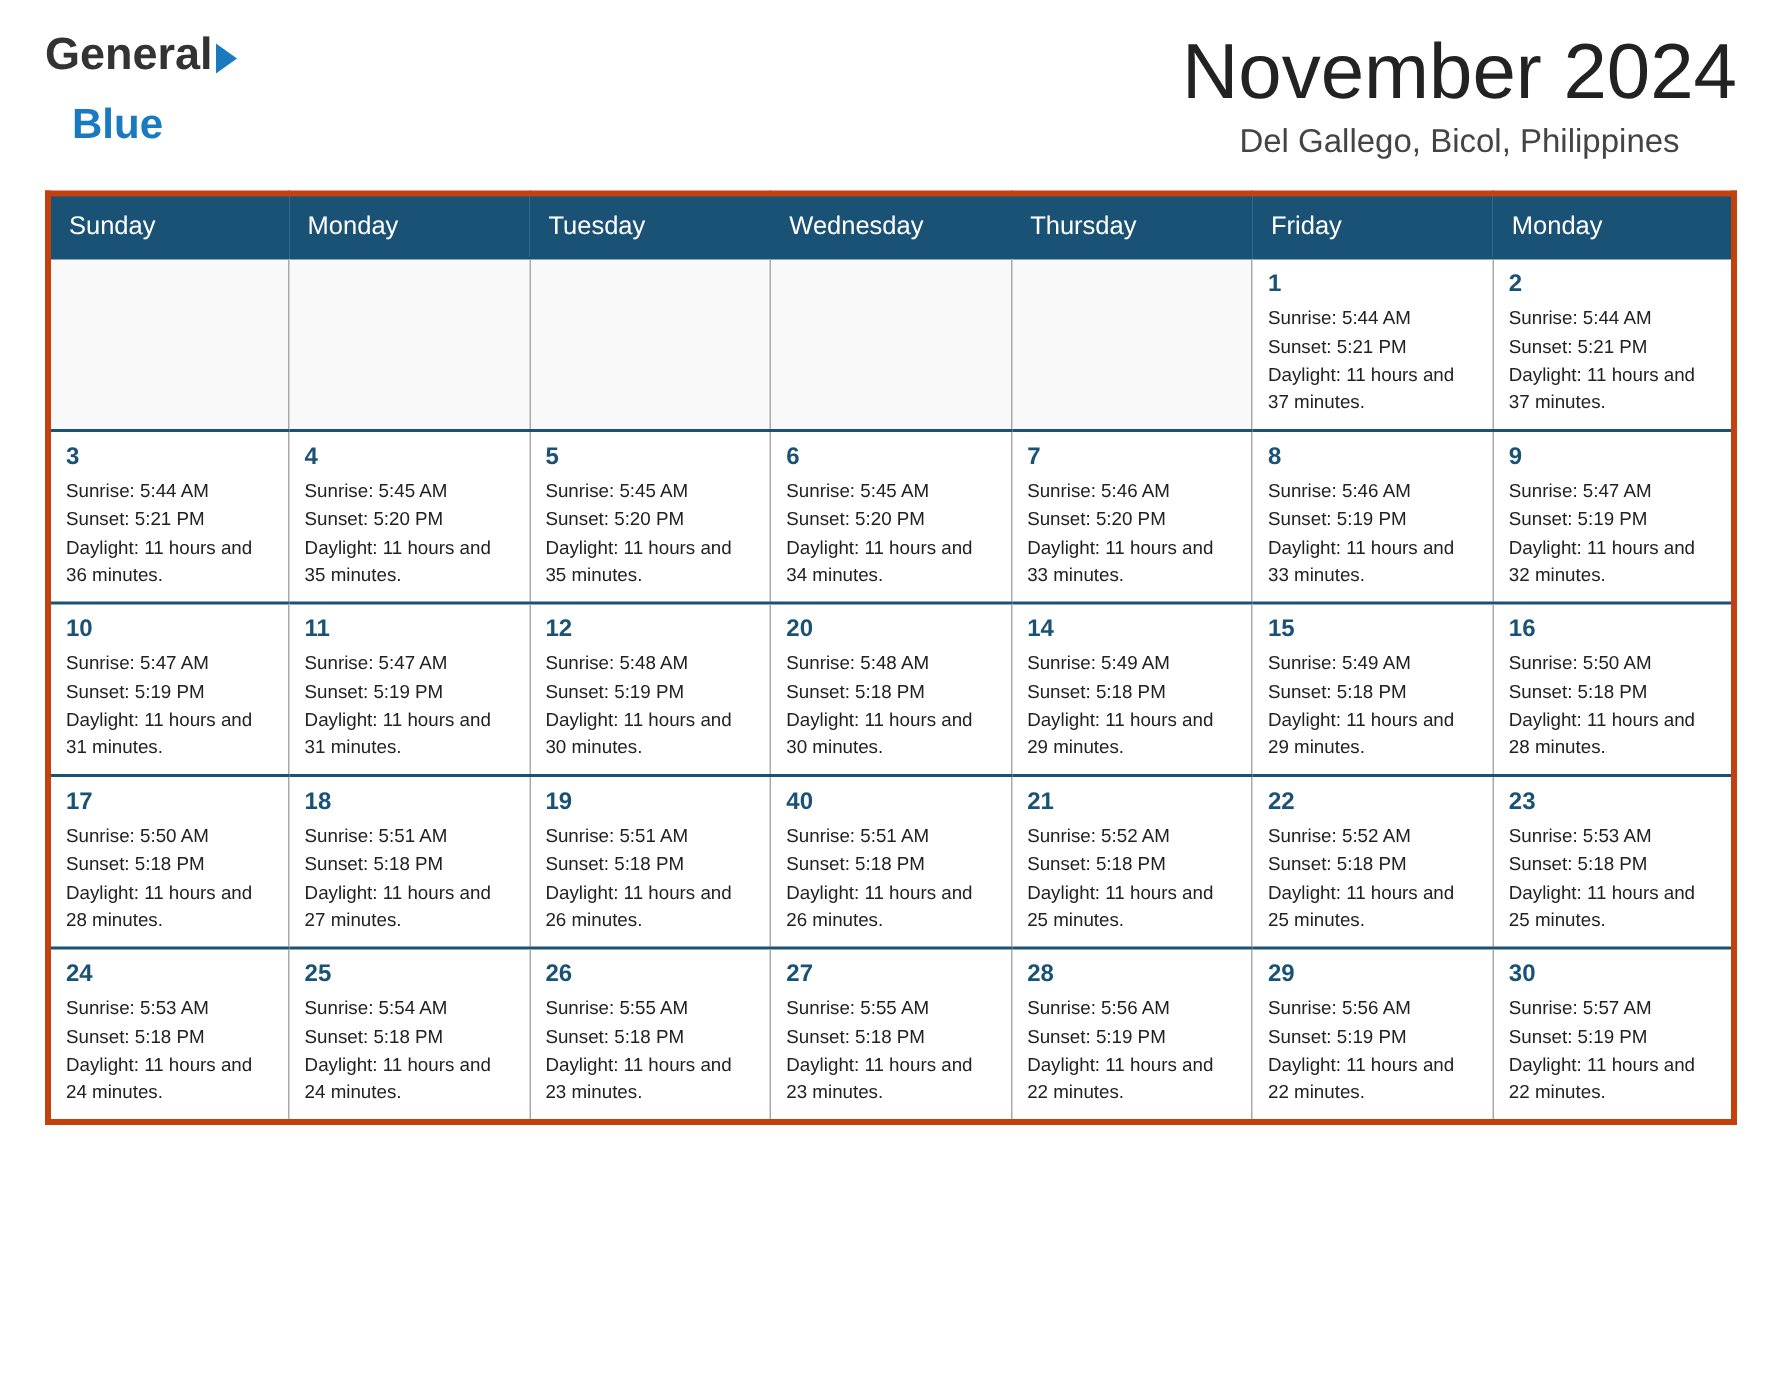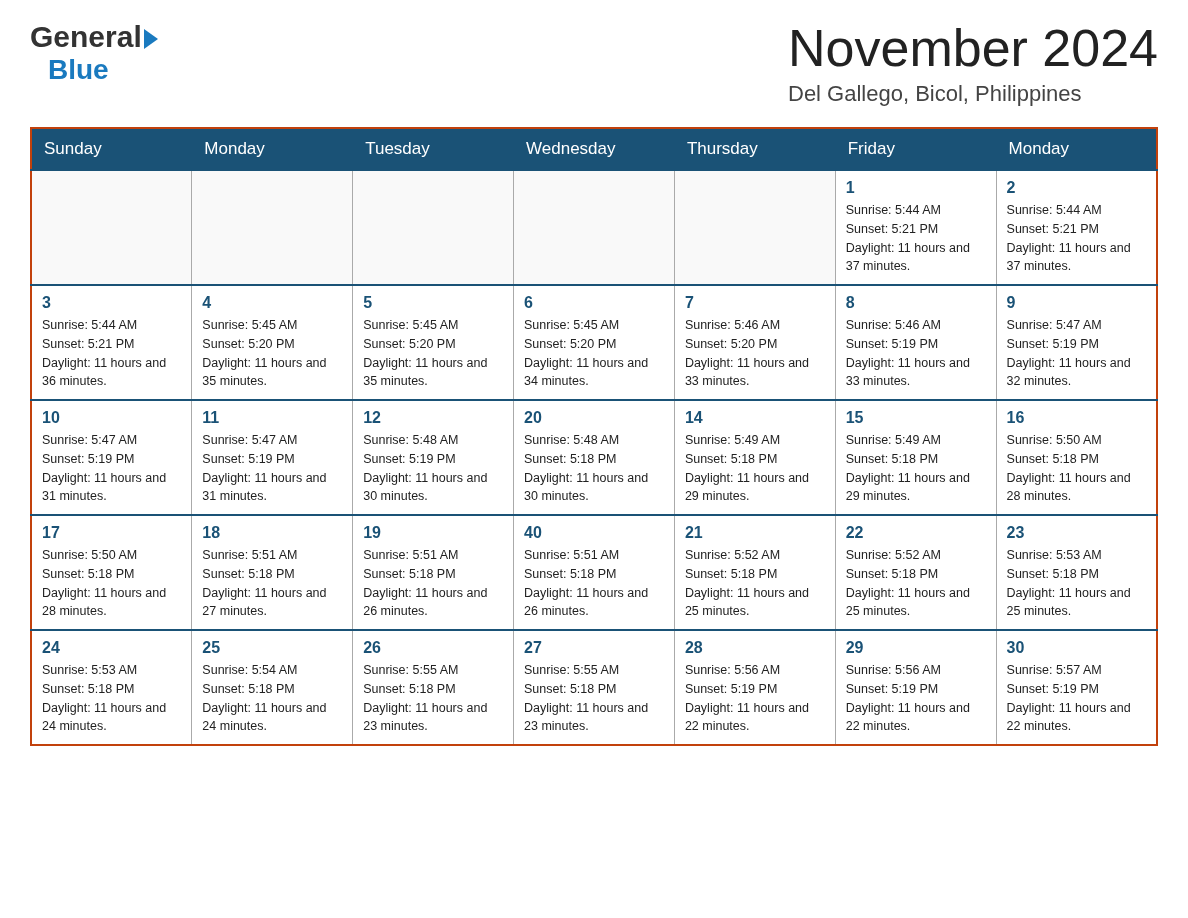--- a/index.html
+++ b/index.html
@@ -22,41 +22,41 @@
       width: 0;
       height: 0;
       border-left: 14px solid #1a7abf;
       border-top: 10px solid transparent;
       border-bottom: 10px solid transparent;
       margin-left: 2px;
       margin-top: 4px;
     }
 
     .title-section {
-      text-align: left;
+      text-align: center;
       margin-left: 12px;
     }
 
     .month-title {
       font-size: 52px;
       font-weight: normal;
       color: #222;
       line-height: 1.1;
     }
 
     .location-title {
       font-size: 22px;
       color: #444;
       margin-top: 4px;
     }
 
     .calendar {
       width: 100%;
       border-collapse: collapse;
-      border: 2px solid #c2410c;
+      border: 4px solid #c2410c;
     }
 
     .calendar th {
       background-color: #1a5276;
       color: #fff;
       font-size: 17px;
       font-weight: normal;
       padding: 10px 12px;
       text-align: left;
       border: 1px solid #1a5276;
@@ -90,20 +90,21 @@
       background: #f9f9f9;
     }
 
     .week-row td {
       border-top: 2px solid #1a5276;
     }
 
     .logo-container {
       display: flex;
       flex-direction: column;
+      gap: 13px;
     }
 
     .logo-row1 {
       display: flex;
       align-items: center;
     }
 
     .logo-row2 {
       font-size: 28px;
       font-weight: bold;

